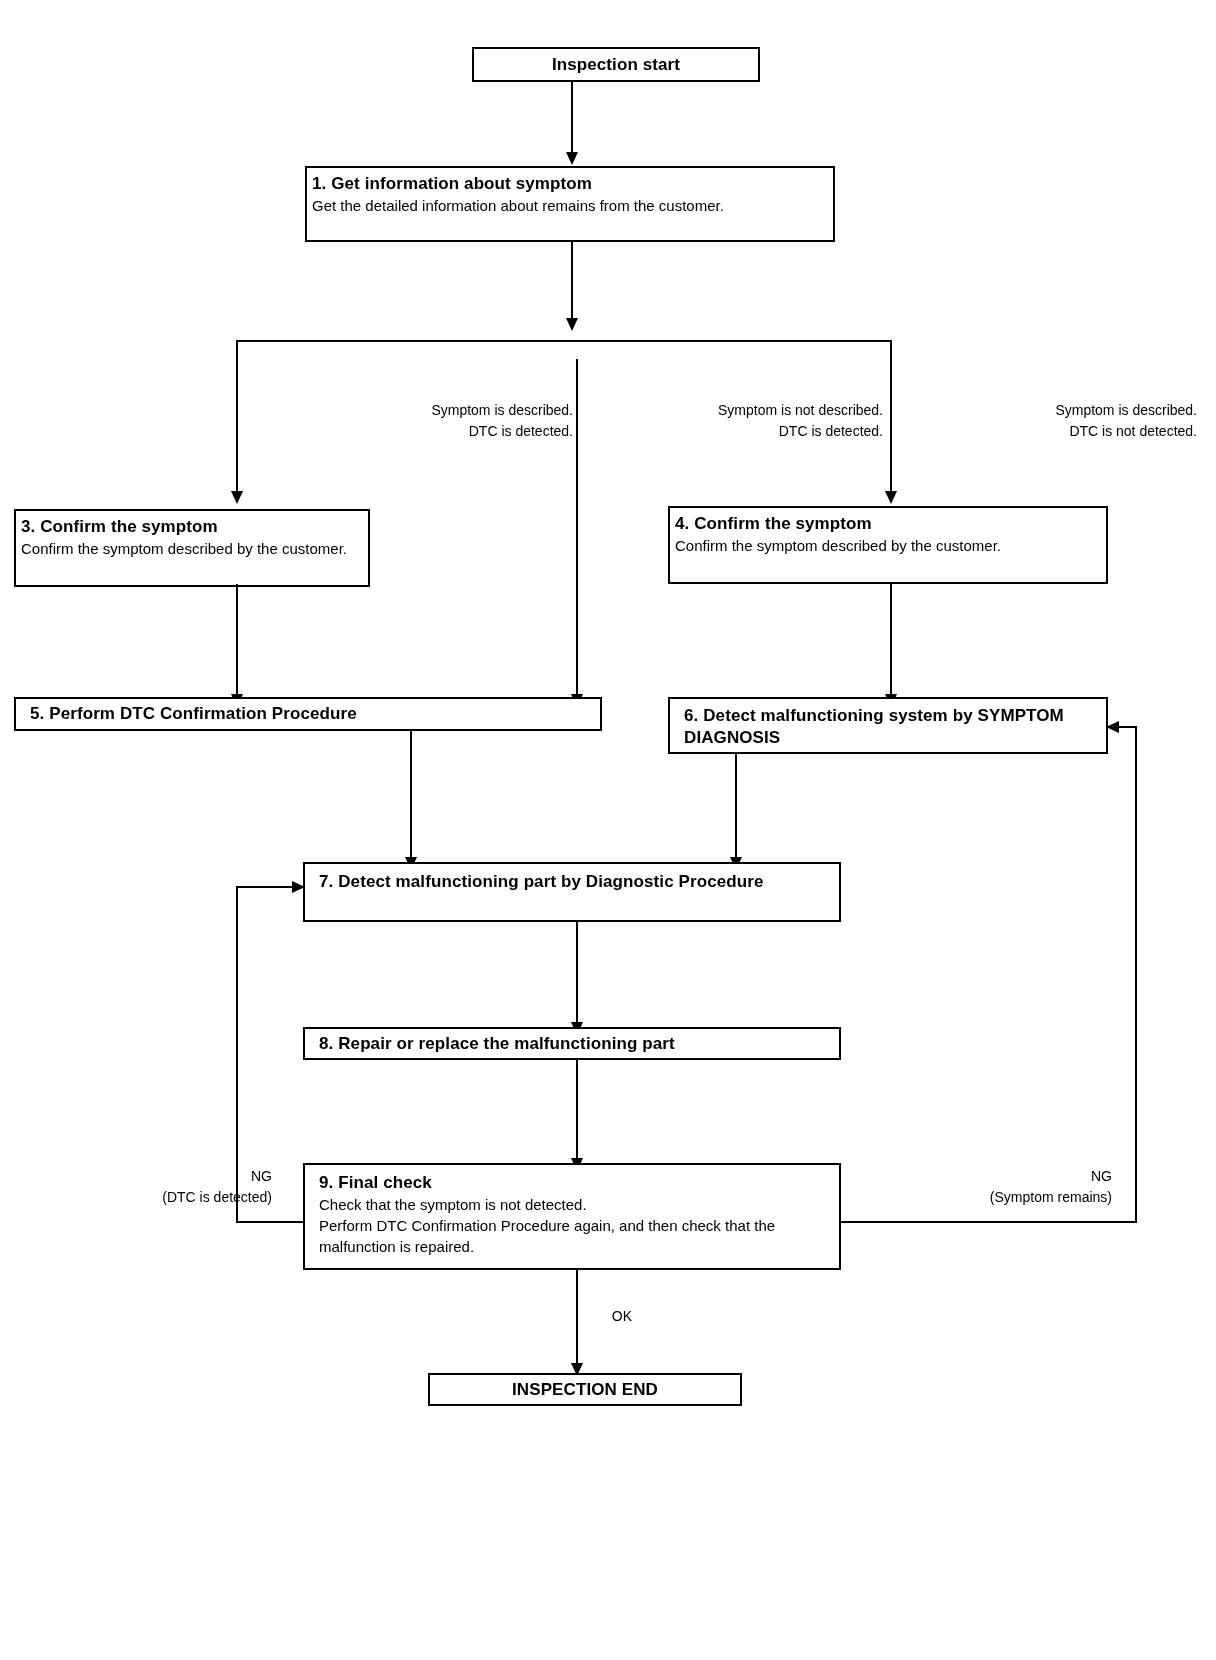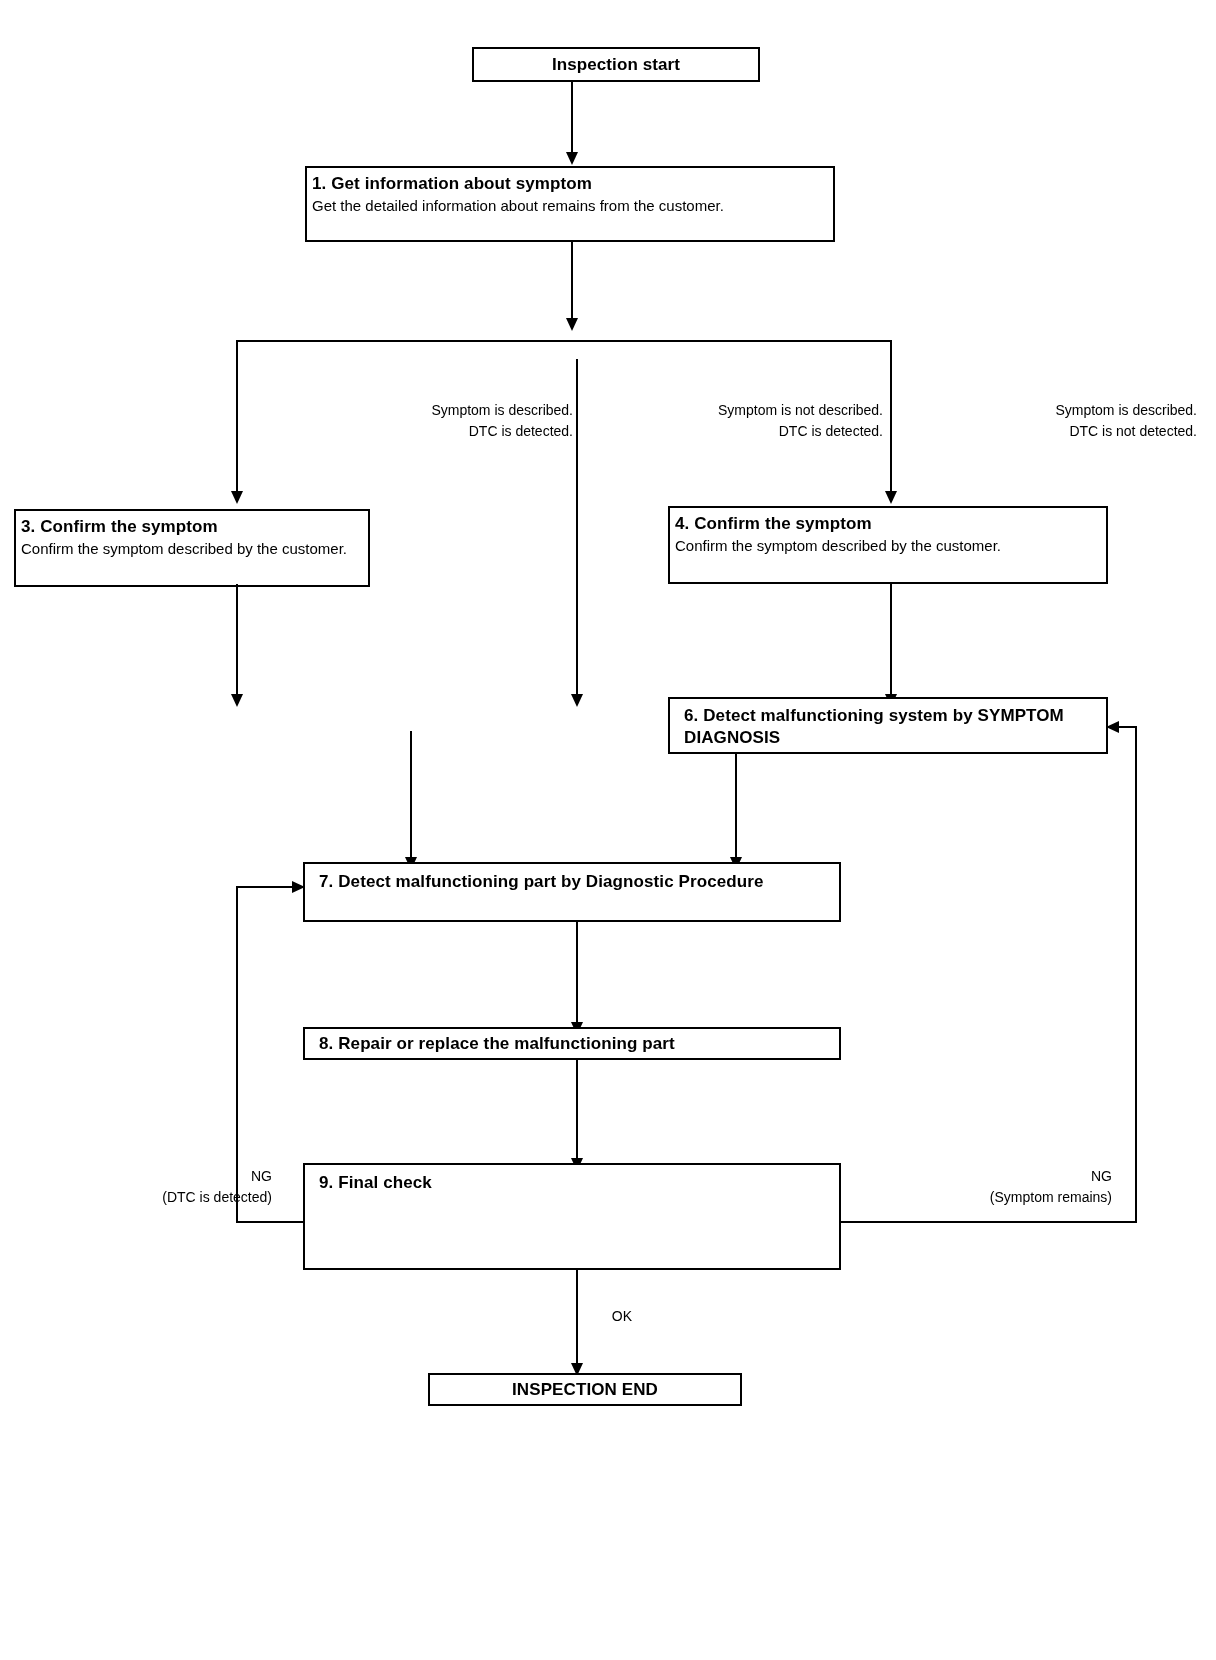--- a/index.html
+++ b/index.html
@@ -146,20 +146,25 @@
       <div class="box-body">Confirm the symptom described by the customer.</div>
     </div>
   </div>
 
   <div class="vline" style="left:236px; top:584px; height:114px;"></div>
   <div class="arrowhead-down" style="left:231px; top:694px;"></div>
 
   <div class="vline" style="left:890px; top:584px; height:114px;"></div>
   <div class="arrowhead-down" style="left:885px; top:694px;"></div>
 
+  <div class="box" style="left:14px; top:697px; width:588px; height:34px;">
+    <div class="box-inner centerleft">
+      <span class="box-title">5. Perform DTC Confirmation Procedure</span>
+    </div>
+  </div>
 
   <div class="box" style="left:668px; top:697px; width:440px; height:57px;">
     <div class="box-inner" style="padding:6px 10px 4px 14px;">
       <span class="box-title">6. Detect malfunctioning system by SYMPTOM DIAGNOSIS</span>
     </div>
   </div>
 
   <div class="vline" style="left:410px; top:731px; height:130px;"></div>
   <div class="arrowhead-down" style="left:405px; top:857px;"></div>
 
@@ -180,20 +185,22 @@
       <span class="box-title">8. Repair or replace the malfunctioning part</span>
     </div>
   </div>
 
   <div class="vline" style="left:576px; top:1060px; height:103px;"></div>
   <div class="arrowhead-down" style="left:571px; top:1158px;"></div>
 
   <div class="box" style="left:303px; top:1163px; width:538px; height:107px;">
     <div class="box-inner" style="padding:7px 10px 4px 14px;">
       <div class="box-title">9. Final check</div>
+      <div class="box-body" style="white-space: pre-line;">Check that the symptom is not detected.
+Perform DTC Confirmation Procedure again, and then check that the malfunction is repaired.</div>
     </div>
   </div>
 
   <div class="hline" style="left:236px; top:1221px; width:69px;"></div>
   <div class="vline" style="left:236px; top:886px; height:337px;"></div>
   <div class="hline" style="left:236px; top:886px; width:69px;"></div>
   <div class="arrowhead-left" style="left:292px; top:881px; transform: rotate(180deg);"></div>
 
   <div class="edge-label" style="left:72px; top:1166px; width:200px;">NG
 (DTC is detected)</div>

